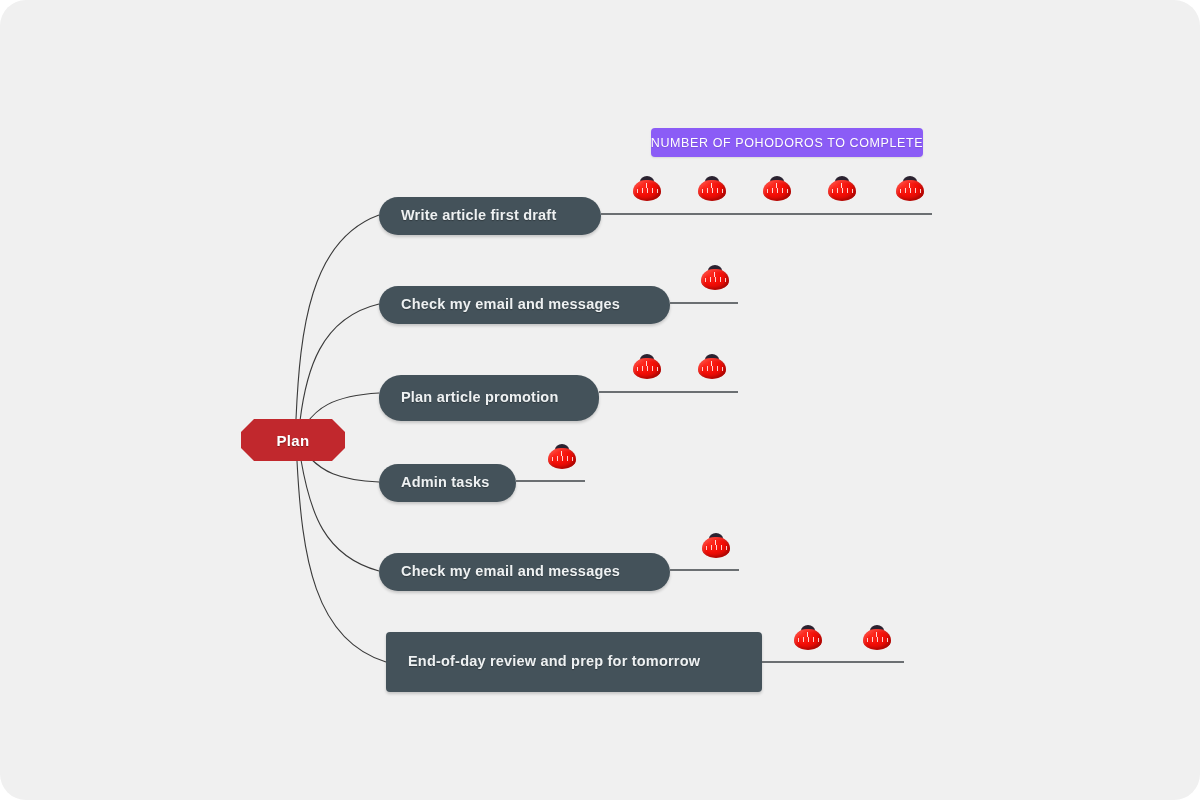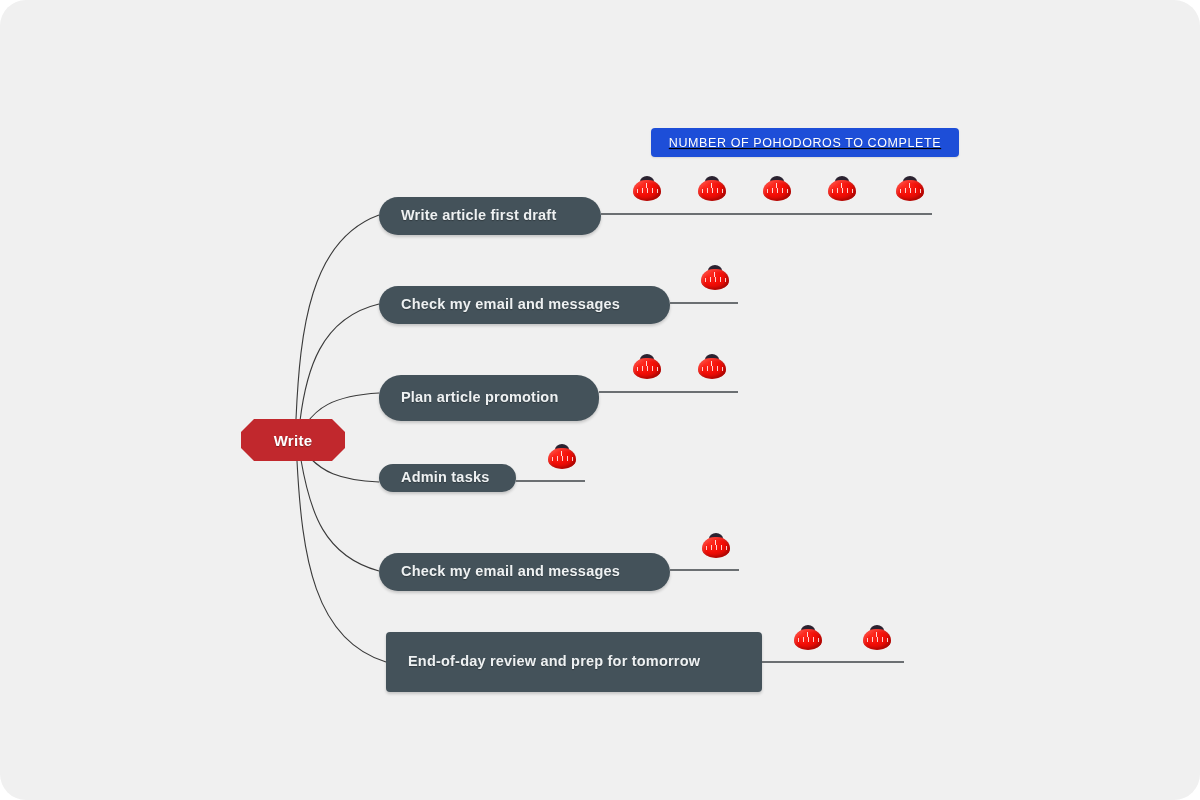--- a/index.html
+++ b/index.html
@@ -31,29 +31,28 @@
     width: 1200px;
     height: 800px;
     pointer-events: none;
   }
 
   
   #header-badge {
     position: absolute;
     left: 651px;
     top: 128px;
-    width: 308px;
+    width: 272px;
     height: 29px;
-    background: #1d4ed8;
+    background: #8b5cf6;
     border-radius: 4px;
     display: flex;
     align-items: center;
     justify-content: center;
     box-shadow: 0 1px 2px rgba(0,0,0,0.10);
-    text-decoration: underline;
   }
   #header-badge .badge-text {
     color: #ffffff;
     font-size: 12.5px;
     letter-spacing: 0.6px;
     white-space: nowrap;
     text-shadow: 0 1px 1px rgba(0,0,0,0.12);
   }
 
   
@@ -177,21 +176,21 @@
       <path d="M301,460 C310,512 324,556 379,571"></path>
       <path d="M297,461 C302,556 314,640 386,662"></path>
     </g>
   </svg>
 
   <div id="header-badge">
     <span class="badge-text">NUMBER OF POHODOROS TO COMPLETE</span>
   </div>
 
   <div id="root-node">
-    <span>Write</span>
+    <span>Plan</span>
   </div>
 
   <div class="task-node" style="left:379px; top:197px; width:222px; height:38px;">
     <span class="task-label">Write article first draft</span>
   </div>
   <div class="baseline" style="left:601px; top:213px; width:331px;"></div>
   <div class="pomo" style="left:632px; top:175px;">
     <div class="top"></div>
       <div class="body"></div>
     <div class="dial">
@@ -291,21 +290,21 @@
     <div class="dial">
         <span></span>
         <span></span>
         <span></span>
         <span></span>
         <span></span>
       </div>
     <div class="pointer"></div>
   </div>
 
-  <div class="task-node" style="left:379px; top:464px; width:137px; height:28px;">
+  <div class="task-node" style="left:379px; top:464px; width:137px; height:38px;">
     <span class="task-label">Admin tasks</span>
   </div>
   <div class="baseline" style="left:516px; top:480px; width:69px;"></div>
   <div class="pomo" style="left:547px; top:443px;">
     <div class="top"></div>
       <div class="body"></div>
     <div class="dial">
         <span></span>
         <span></span>
         <span></span>

